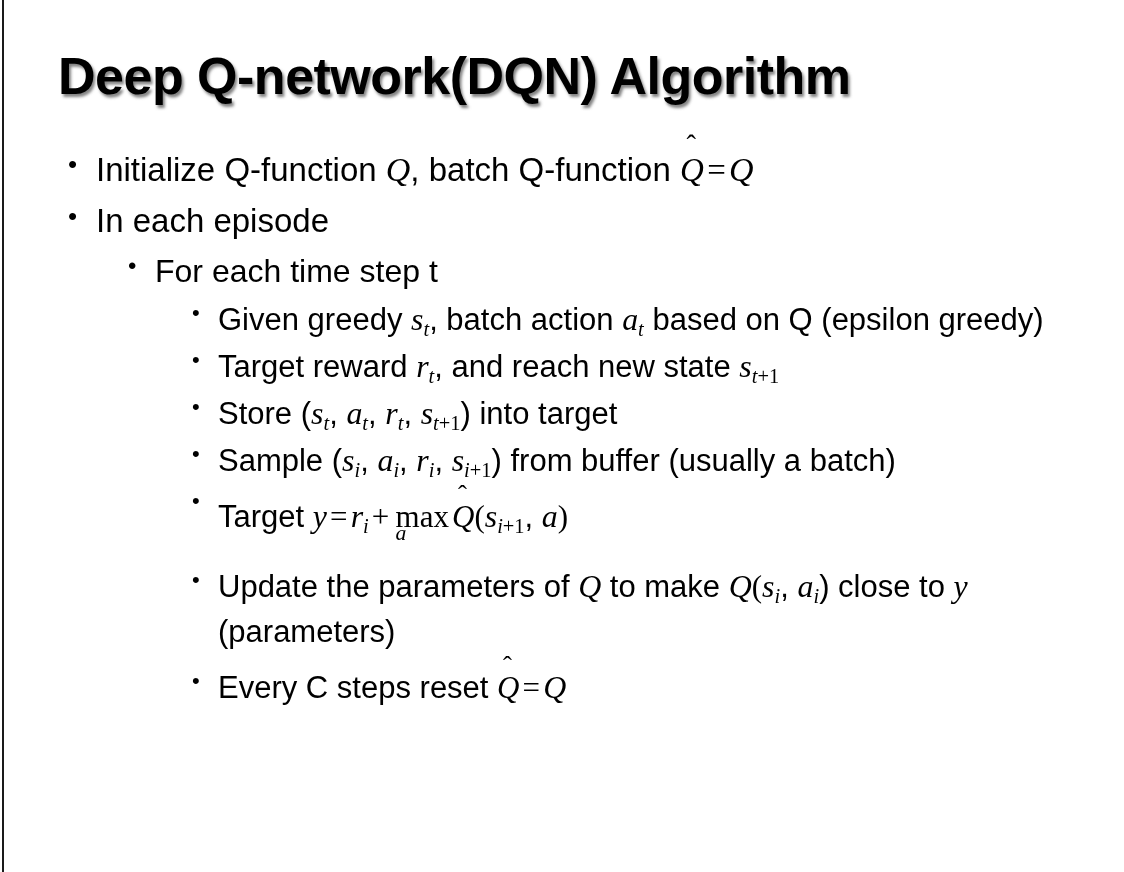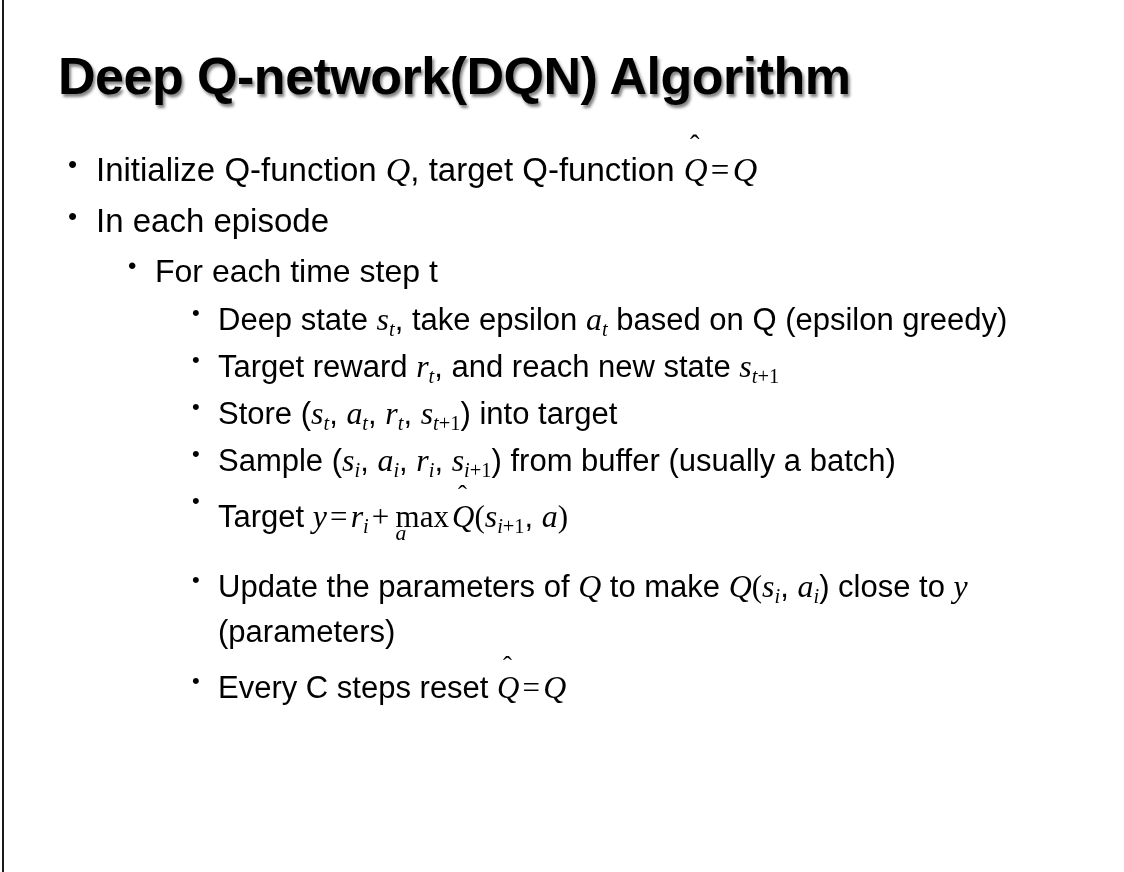--- a/index.html
+++ b/index.html
@@ -171,36 +171,36 @@
 <div class="left-edge-rule"></div>
 
 <div class="slide">
 
   <div class="slide-title">Deep Q-network(DQN) Algorithm</div>
 
   <div class="body-list">
 
     <div class="bullet-row lvl1">
       <span class="bullet-marker">•</span>
-      <span class="bullet-text"><span>Initialize Q-function </span><span class="math">Q</span><span>, target Q-function </span><span class="qhat"><span class="hat">ˆ</span><span>Q</span></span><span class="op">=</span><span class="math">Q</span></span>
+      <span class="bullet-text"><span>Initialize Q-function </span><span class="math">Q</span><span>, batch Q-function </span><span class="qhat"><span class="hat">ˆ</span><span>Q</span></span><span class="op">=</span><span class="math">Q</span></span>
     </div>
 
     <div class="bullet-row lvl1">
       <span class="bullet-marker">•</span>
       <span class="bullet-text">In each episode</span>
     </div>
 
     <div class="bullet-row lvl2">
       <span class="bullet-marker">•</span>
       <span class="bullet-text">For each time step t</span>
     </div>
 
     <div class="bullet-row lvl3">
       <span class="bullet-marker">•</span>
-      <span class="bullet-text"><span>Deep state </span><span class="math">s</span><sub class="msub">t</sub><span>, take epsilon </span><span class="math">a</span><sub class="msub">t</sub><span> based on Q (epsilon greedy)</span></span>
+      <span class="bullet-text"><span>Given greedy </span><span class="math">s</span><sub class="msub">t</sub><span>, batch action </span><span class="math">a</span><sub class="msub">t</sub><span> based on Q (epsilon greedy)</span></span>
     </div>
 
     <div class="bullet-row lvl3">
       <span class="bullet-marker">•</span>
       <span class="bullet-text"><span>Target reward </span><span class="math">r</span><sub class="msub">t</sub><span>, and reach new state </span><span class="math">s</span><sub class="msub"><span>t</span><span class="plainnum">+1</span></sub></span>
     </div>
 
     <div class="bullet-row lvl3">
       <span class="bullet-marker">•</span>
       <span class="bullet-text"><span>Store (</span><span class="math">s</span><sub class="msub">t</sub><span>, </span><span class="math">a</span><sub class="msub">t</sub><span>, </span><span class="math">r</span><sub class="msub">t</sub><span>, </span><span class="math">s</span><sub class="msub"><span>t</span><span class="plainnum">+1</span></sub><span>) into target</span></span>

